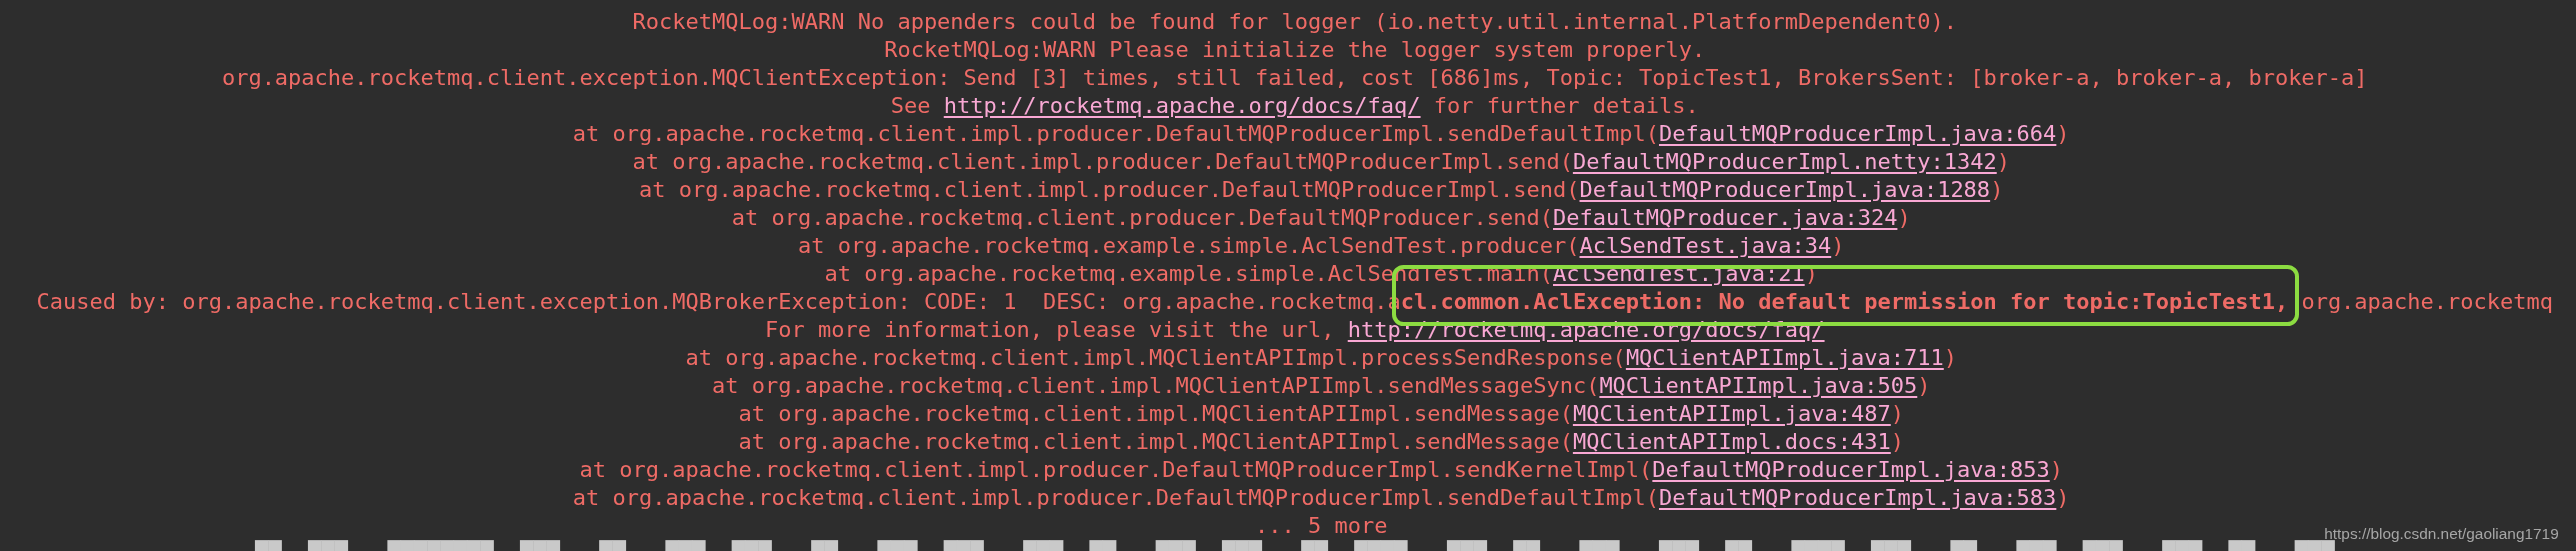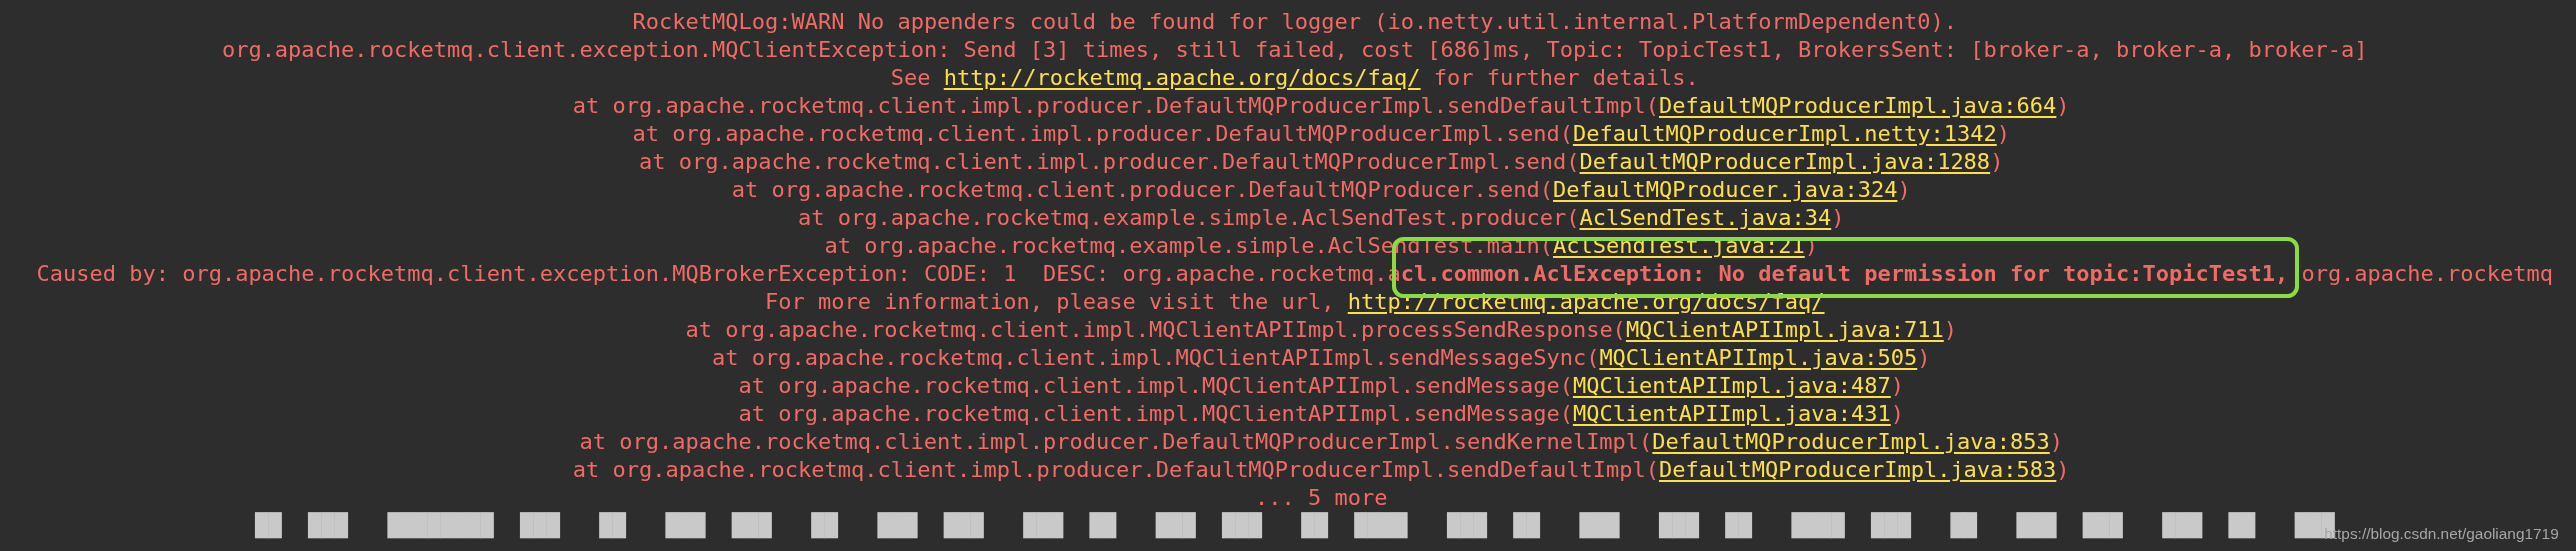--- a/index.html
+++ b/index.html
@@ -10,21 +10,21 @@
     background: #2d2d2d;
     overflow: hidden;
     font-family: "DejaVu Sans Mono", "Liberation Mono", monospace;
     font-size: 22px;
     line-height: 28px;
   }
   .console { padding: 7.7px 0 0 13.5px; }
   .line { white-space: pre; text-align: center; }
   .seg-plain { color: #ef6b66; }
   .seg-link {
-    color: #fde047;
+    color: #f9a8d4;
     text-decoration: underline;
     text-underline-offset: 2.9px;
     cursor: pointer;
   }
   .seg-highlight { color: #ef6b66; position: relative; font-weight: bold; }
   .seg-highlight::after {
     content: "";
     position: absolute;
     left: -8.7px; right: -10.6px;
     top: -24px; bottom: -12.5px;
@@ -41,34 +41,35 @@
     font-size: 15.4px;
     line-height: 17.3px;
   }
 </style>
 </head>
 <body>
 
 <div class="screen">
   <div class="console">
       <div class="line"><span class="seg-plain">RocketMQLog:WARN No appenders could be found for logger (io.netty.util.internal.PlatformDependent0).</span></div>
+      <div class="line"><span class="seg-plain">RocketMQLog:WARN Please initialize the logger system properly.</span></div>
       <div class="line"><span class="seg-plain">org.apache.rocketmq.client.exception.MQClientException: Send [3] times, still failed, cost [686]ms, Topic: TopicTest1, BrokersSent: [broker-a, broker-a, broker-a]</span></div>
       <div class="line"><span class="seg-plain">See </span><span class="seg-link">http://rocketmq.apache.org/docs/faq/</span><span class="seg-plain"> for further details.</span></div>
       <div class="line"><span class="seg-plain">    at org.apache.rocketmq.client.impl.producer.DefaultMQProducerImpl.sendDefaultImpl(</span><span class="seg-link">DefaultMQProducerImpl.java:664</span><span class="seg-plain">)</span></div>
       <div class="line"><span class="seg-plain">    at org.apache.rocketmq.client.impl.producer.DefaultMQProducerImpl.send(</span><span class="seg-link">DefaultMQProducerImpl.netty:1342</span><span class="seg-plain">)</span></div>
       <div class="line"><span class="seg-plain">    at org.apache.rocketmq.client.impl.producer.DefaultMQProducerImpl.send(</span><span class="seg-link">DefaultMQProducerImpl.java:1288</span><span class="seg-plain">)</span></div>
       <div class="line"><span class="seg-plain">    at org.apache.rocketmq.client.producer.DefaultMQProducer.send(</span><span class="seg-link">DefaultMQProducer.java:324</span><span class="seg-plain">)</span></div>
       <div class="line"><span class="seg-plain">    at org.apache.rocketmq.example.simple.AclSendTest.producer(</span><span class="seg-link">AclSendTest.java:34</span><span class="seg-plain">)</span></div>
       <div class="line"><span class="seg-plain">    at org.apache.rocketmq.example.simple.AclSendTest.main(</span><span class="seg-link">AclSendTest.java:21</span><span class="seg-plain">)</span></div>
       <div class="line"><span class="seg-plain">Caused by: org.apache.rocketmq.client.exception.MQBrokerException: CODE: 1  DESC: org.apache.rocketmq.a</span><span class="seg-highlight">cl.common.AclException: No default permission for topic:TopicTest1,</span><span class="seg-plain"> org.apache.rocketmq</span></div>
       <div class="line"><span class="seg-plain">For more information, please visit the url, </span><span class="seg-link">http://rocketmq.apache.org/docs/faq/</span></div>
       <div class="line"><span class="seg-plain">    at org.apache.rocketmq.client.impl.MQClientAPIImpl.processSendResponse(</span><span class="seg-link">MQClientAPIImpl.java:711</span><span class="seg-plain">)</span></div>
       <div class="line"><span class="seg-plain">    at org.apache.rocketmq.client.impl.MQClientAPIImpl.sendMessageSync(</span><span class="seg-link">MQClientAPIImpl.java:505</span><span class="seg-plain">)</span></div>
       <div class="line"><span class="seg-plain">    at org.apache.rocketmq.client.impl.MQClientAPIImpl.sendMessage(</span><span class="seg-link">MQClientAPIImpl.java:487</span><span class="seg-plain">)</span></div>
-      <div class="line"><span class="seg-plain">    at org.apache.rocketmq.client.impl.MQClientAPIImpl.sendMessage(</span><span class="seg-link">MQClientAPIImpl.java:431</span><span class="seg-plain">)</span></div>
+      <div class="line"><span class="seg-plain">    at org.apache.rocketmq.client.impl.MQClientAPIImpl.sendMessage(</span><span class="seg-link">MQClientAPIImpl.docs:431</span><span class="seg-plain">)</span></div>
       <div class="line"><span class="seg-plain">    at org.apache.rocketmq.client.impl.producer.DefaultMQProducerImpl.sendKernelImpl(</span><span class="seg-link">DefaultMQProducerImpl.java:853</span><span class="seg-plain">)</span></div>
       <div class="line"><span class="seg-plain">    at org.apache.rocketmq.client.impl.producer.DefaultMQProducerImpl.sendDefaultImpl(</span><span class="seg-link">DefaultMQProducerImpl.java:583</span><span class="seg-plain">)</span></div>
       <div class="line"><span class="seg-plain">    ... 5 more</span></div>
       <div class="line"><span class="seg-dim">██  ███   ████████  ███   ██   ███  ███   ██   ███  ███   ███  ██   ███  ███   ██  ████   ███  ██   ███   ███  ██   ████  ███   ██   ███  ███   ███  ██   ███</span></div>
     </div>
   <div class="watermark">https://blog.csdn.net/gaoliang1719</div>
 </div>
 
 
 </body></html>

